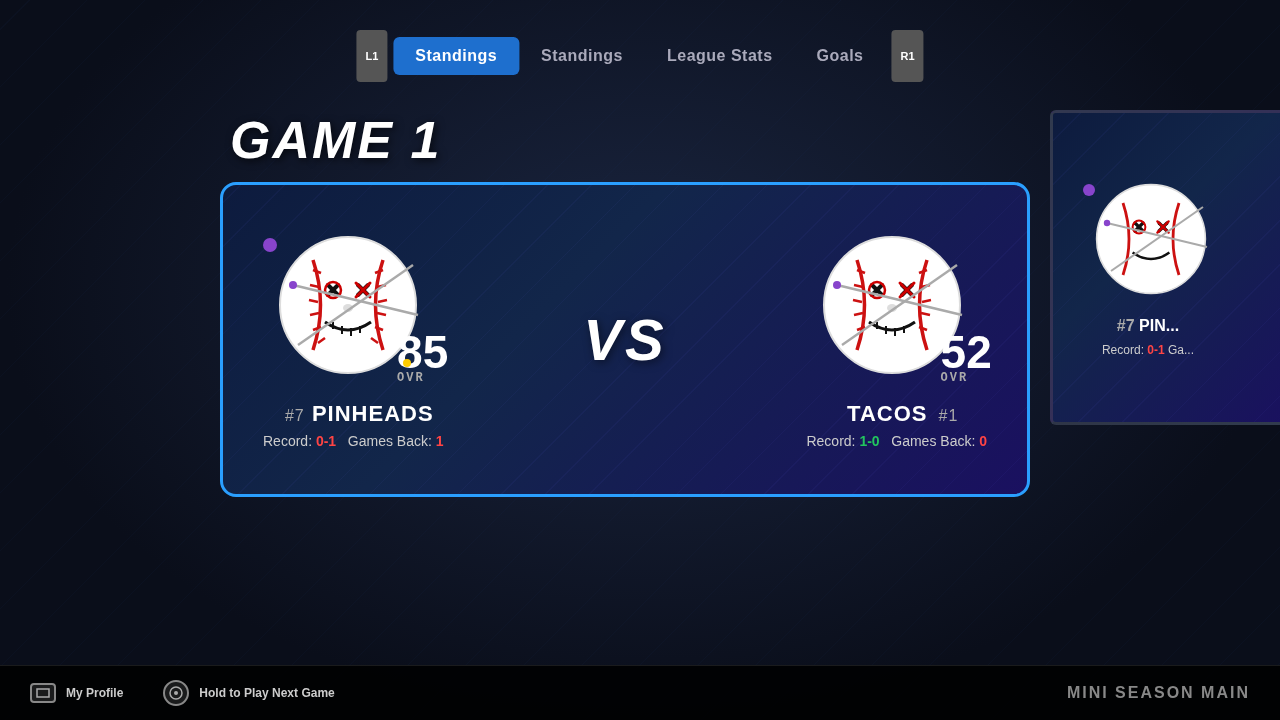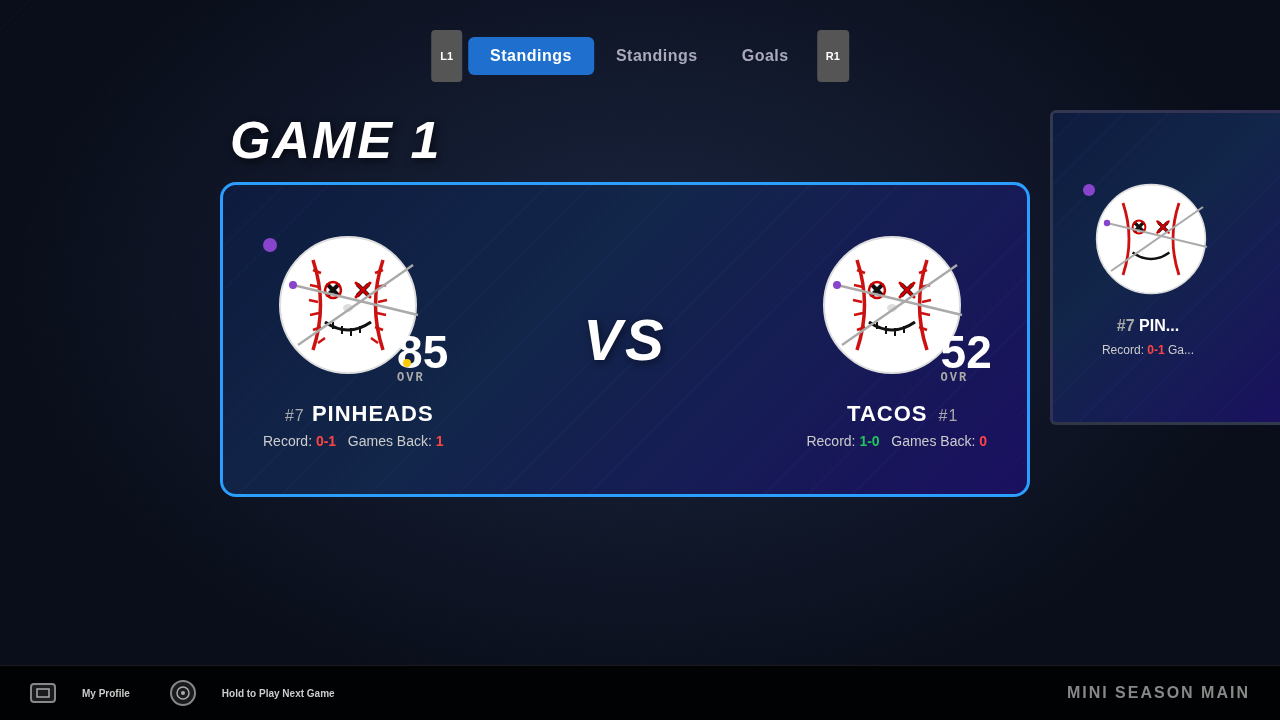--- a/index.html
+++ b/index.html
@@ -277,23 +277,23 @@
       align-items: center;
       padding: 0 30px;
       gap: 40px;
       border-top: 1px solid rgba(255,255,255,0.1);
       z-index: 20;
     }
 
     .bottom-action {
       display: flex;
       align-items: center;
-      gap: 26px;
+      gap: 10px;
       color: #ccc;
-      font-size: 10px;
+      font-size: 12px;
       font-weight: bold;
     }
 
     .btn-icon {
       width: 26px;
       height: 26px;
       border-radius: 50%;
       border: 2px solid #888;
       display: flex;
       align-items: center;
@@ -347,20 +347,21 @@
 </head>
 <body>
 
 <div class="bg"></div>
 <div class="bg-lines"></div>
 
 <nav class="top-nav">
   <div class="nav-bumper">L1</div>
   <div class="nav-tab active">Standings</div>
   <div class="nav-tab">Standings</div>
+  <div class="nav-tab">League Stats</div>
   <div class="nav-tab">Goals</div>
   <div class="nav-bumper">R1</div>
 </nav>
 
 <div class="main-content">
   <div class="games-strip">
 
     <div class="game-section">
       <div class="game-label">GAME 1</div>
       <div class="game-card">

